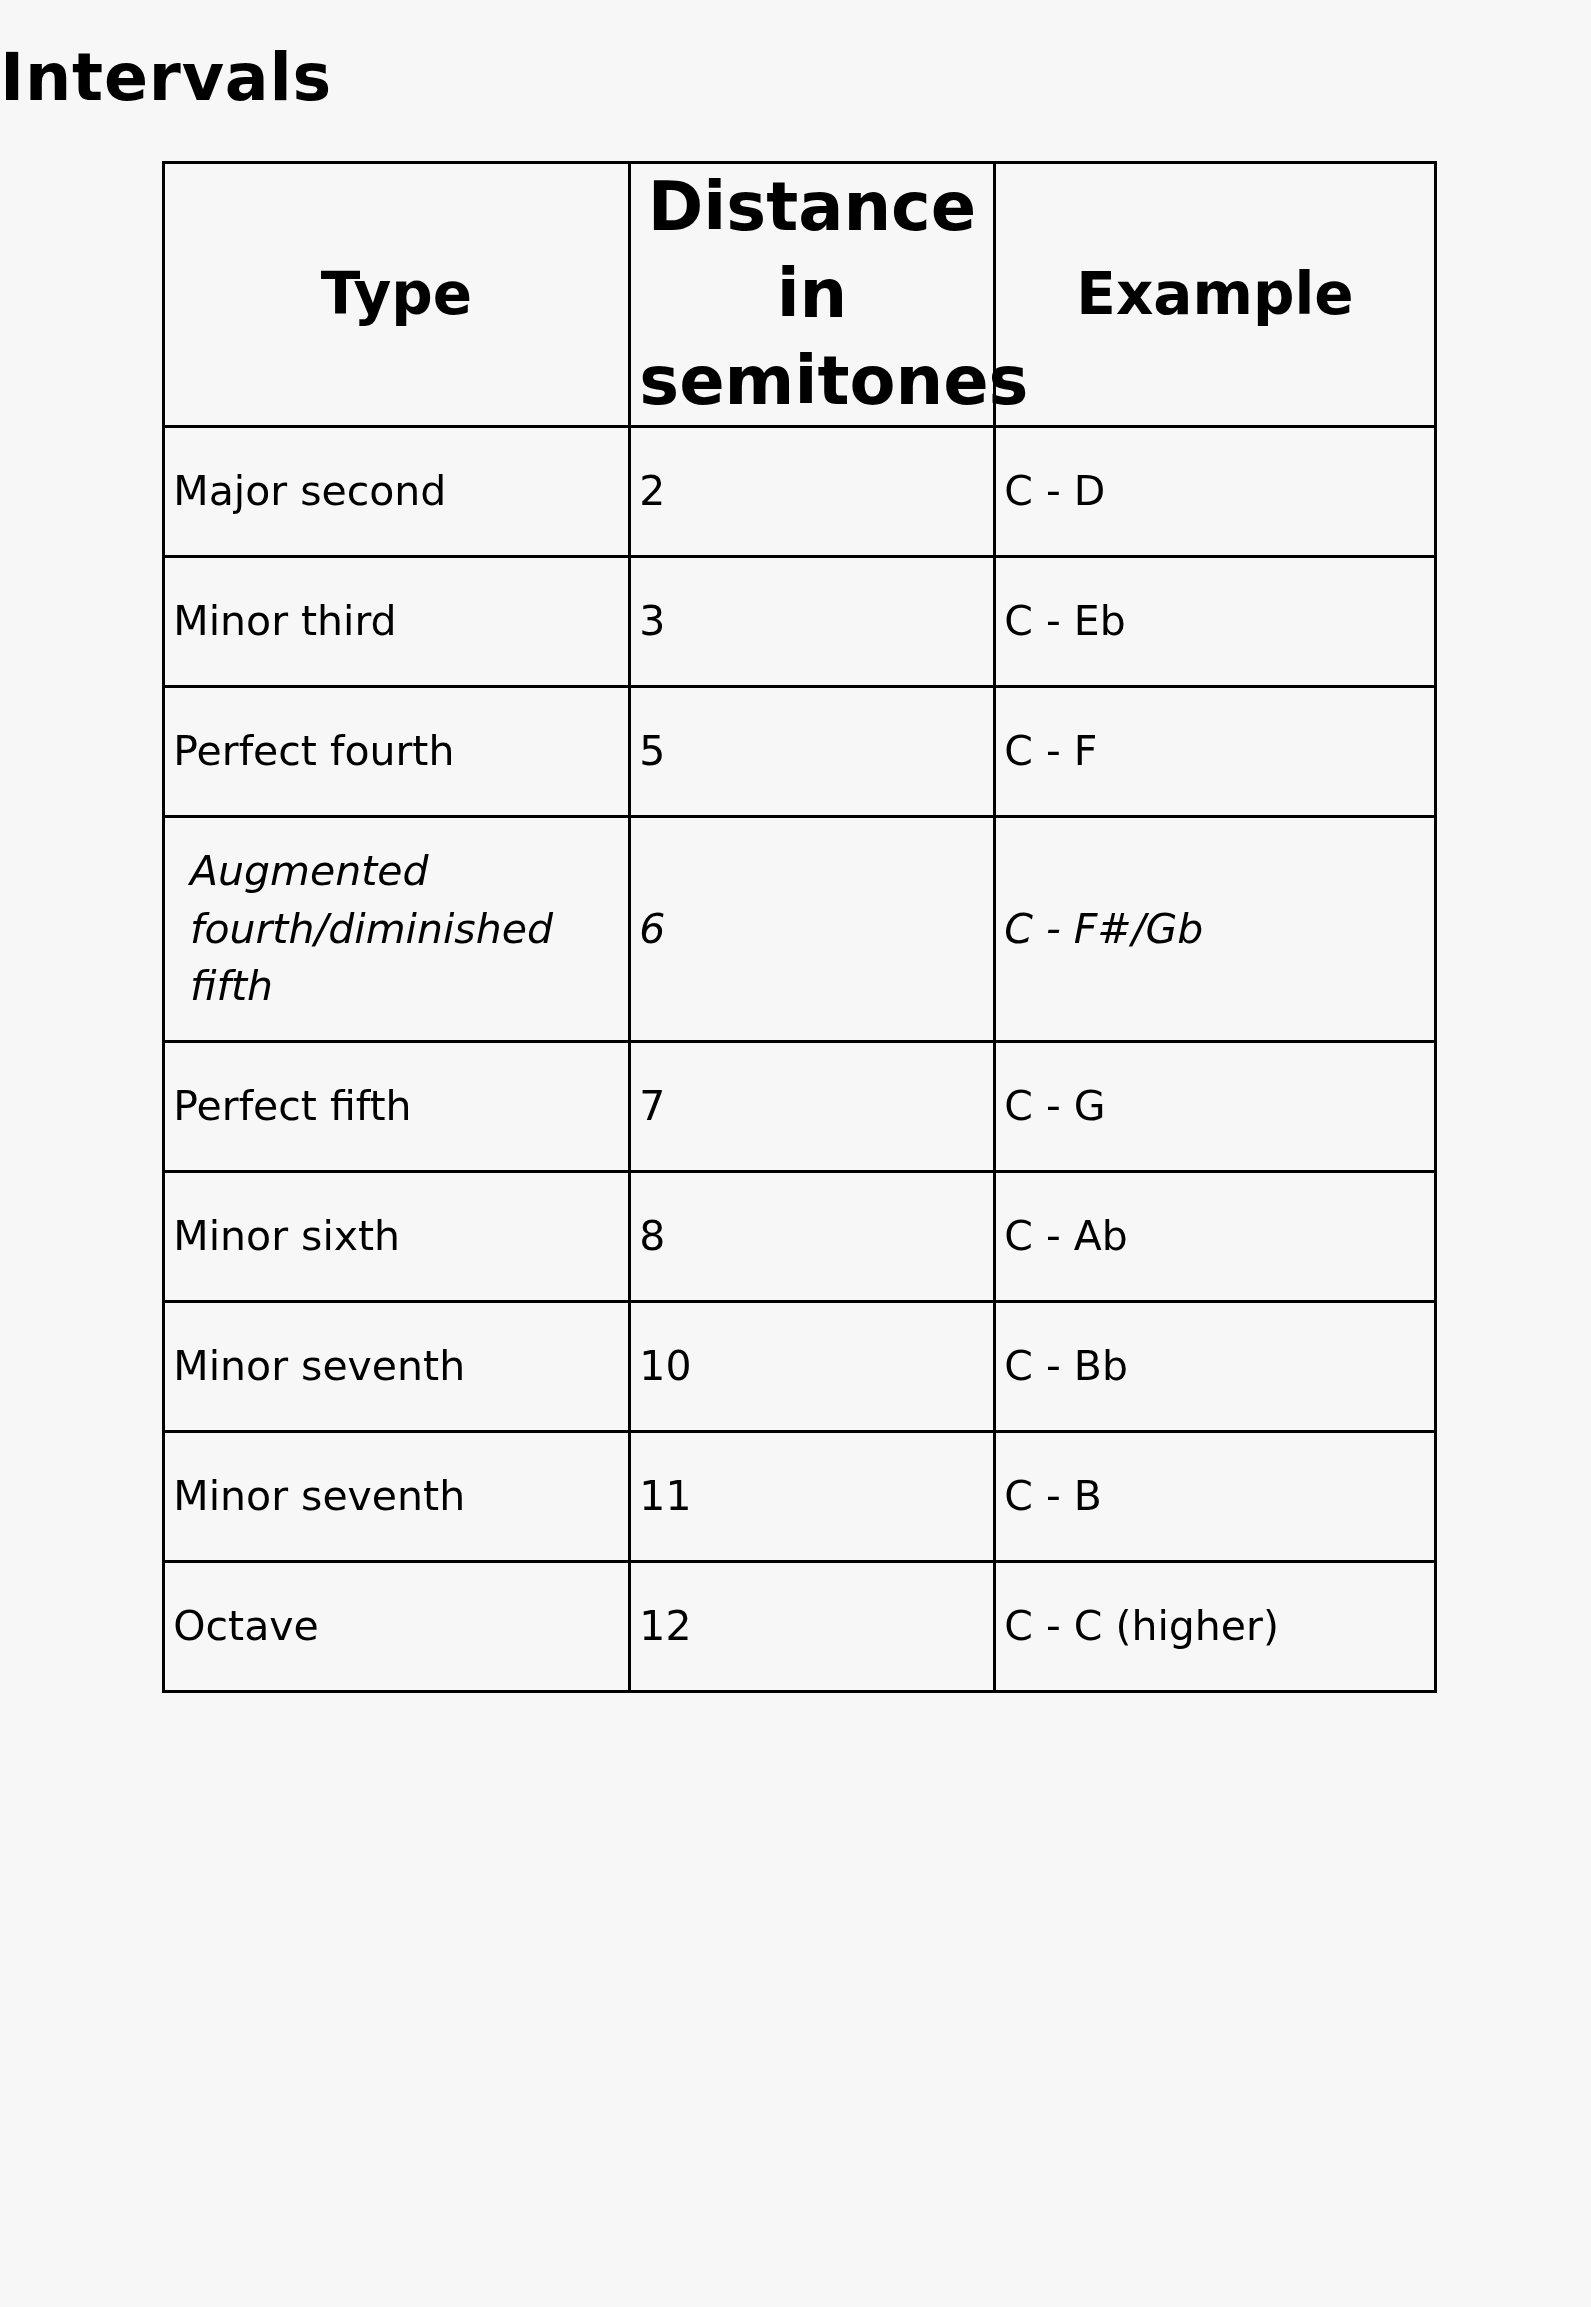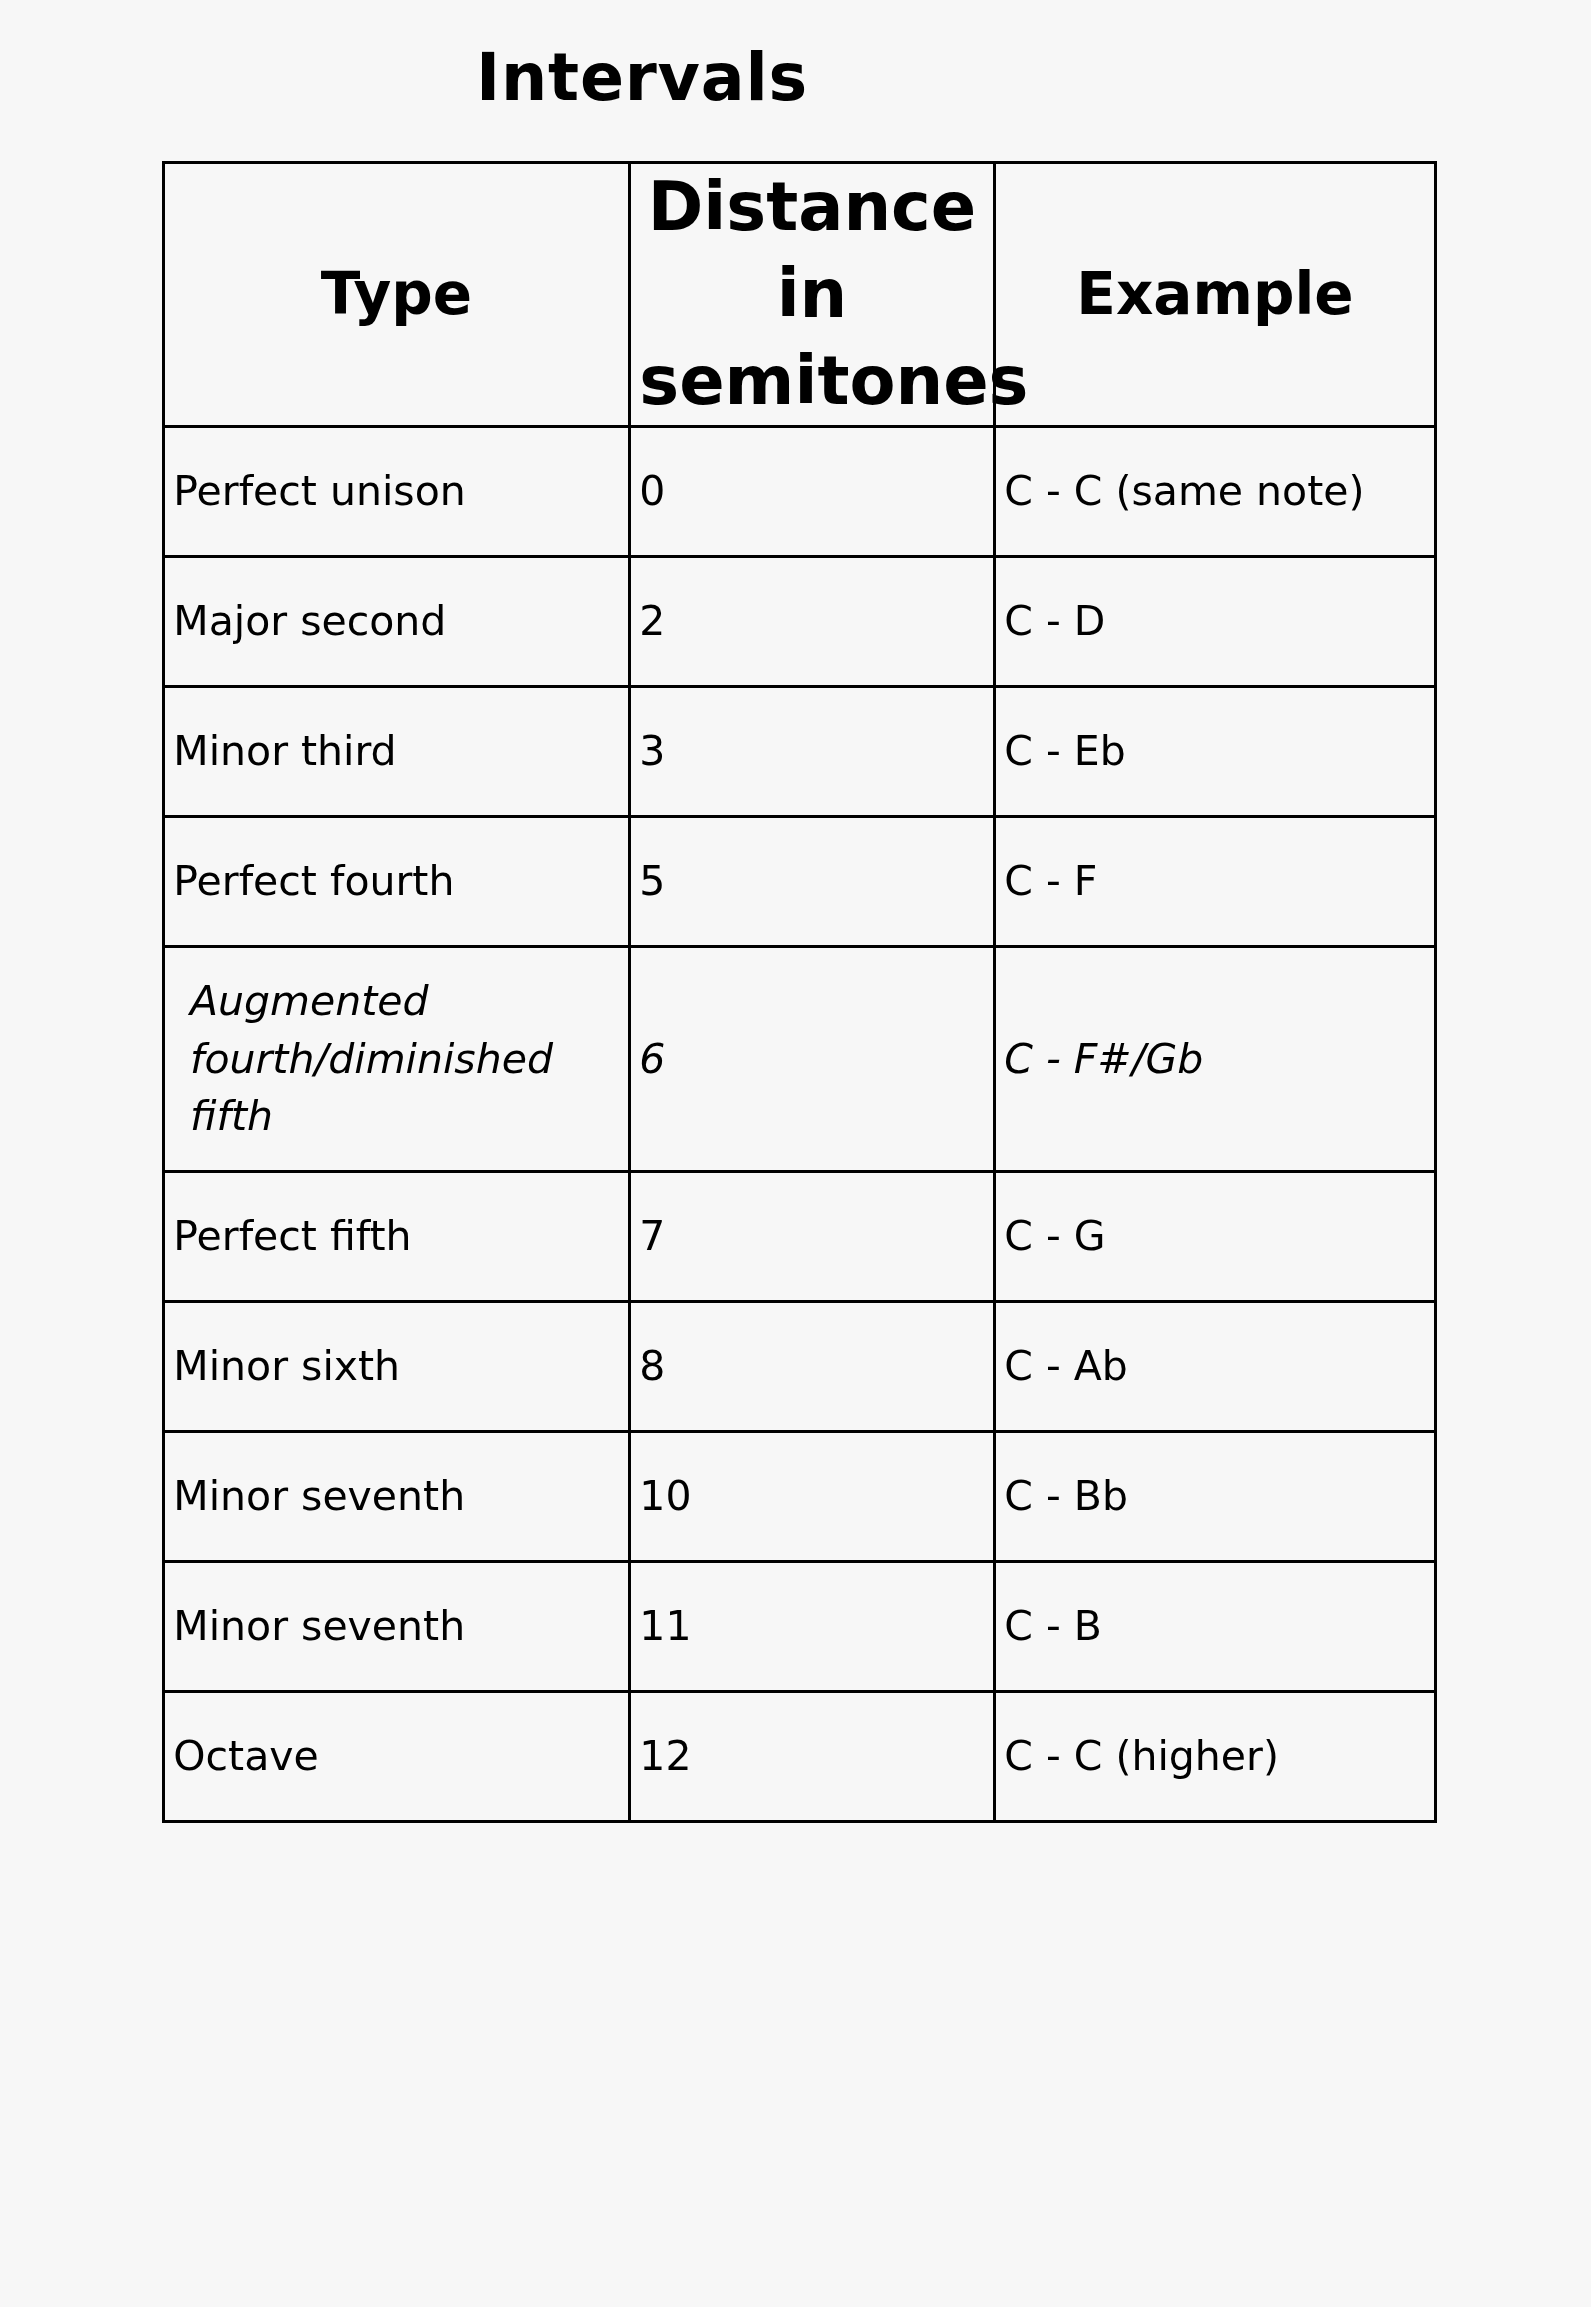--- a/index.html
+++ b/index.html
@@ -6,21 +6,21 @@
   body {
     width: 1592px; height: 2307px;
     background: #f7f7f7;
     font-family: "DejaVu Sans", sans-serif;
     color: #000;
     position: relative;
     overflow: hidden;
   }
   .title {
     position: absolute; top: 40px; left: 0; width: 1284px;
-    text-align: center; font-weight: bold; font-size: 65px;
+    font-weight: bold; font-size: 65px;
     letter-spacing: 0.8px;
   }
   table {
     position: absolute; left: 162px; top: 161px;
     width: 1272px;
     border-collapse: collapse;
     table-layout: fixed;
   }
   col.c1 { width: 466px; }
   col.c2 { width: 365px; }
@@ -51,25 +51,20 @@
       <col class="c3">
     </colgroup>
   <thead>
     <tr>
       <th>Type</th>
       <th class="small">Distance in semitones</th>
       <th>Example</th>
     </tr>
   </thead>
   <tbody id="tbody">
-      <tr>
-        <td>Perfect unison</td>
-        <td>0</td>
-        <td>C - C (same note)</td>
-      </tr>
       <tr>
         <td>Major second</td>
         <td>2</td>
         <td>C - D</td>
       </tr>
       <tr>
         <td>Minor third</td>
         <td>3</td>
         <td>C - Eb</td>
       </tr>

